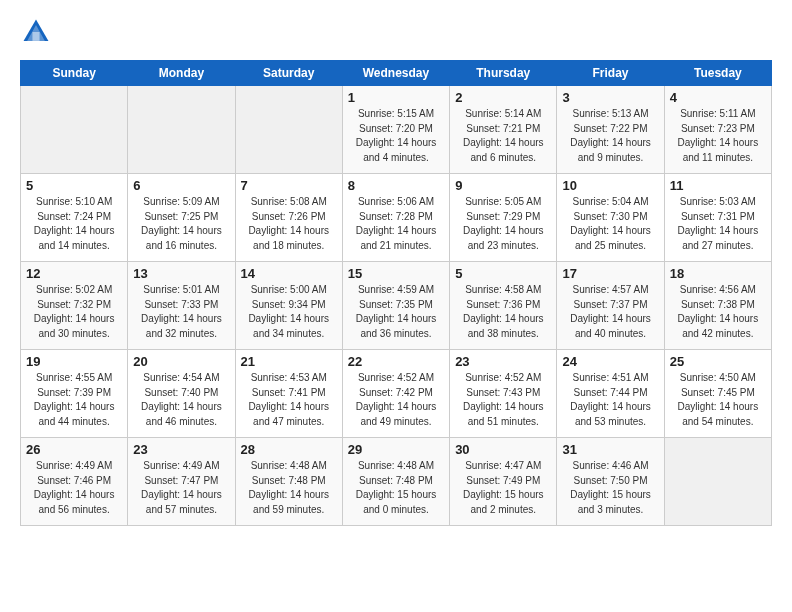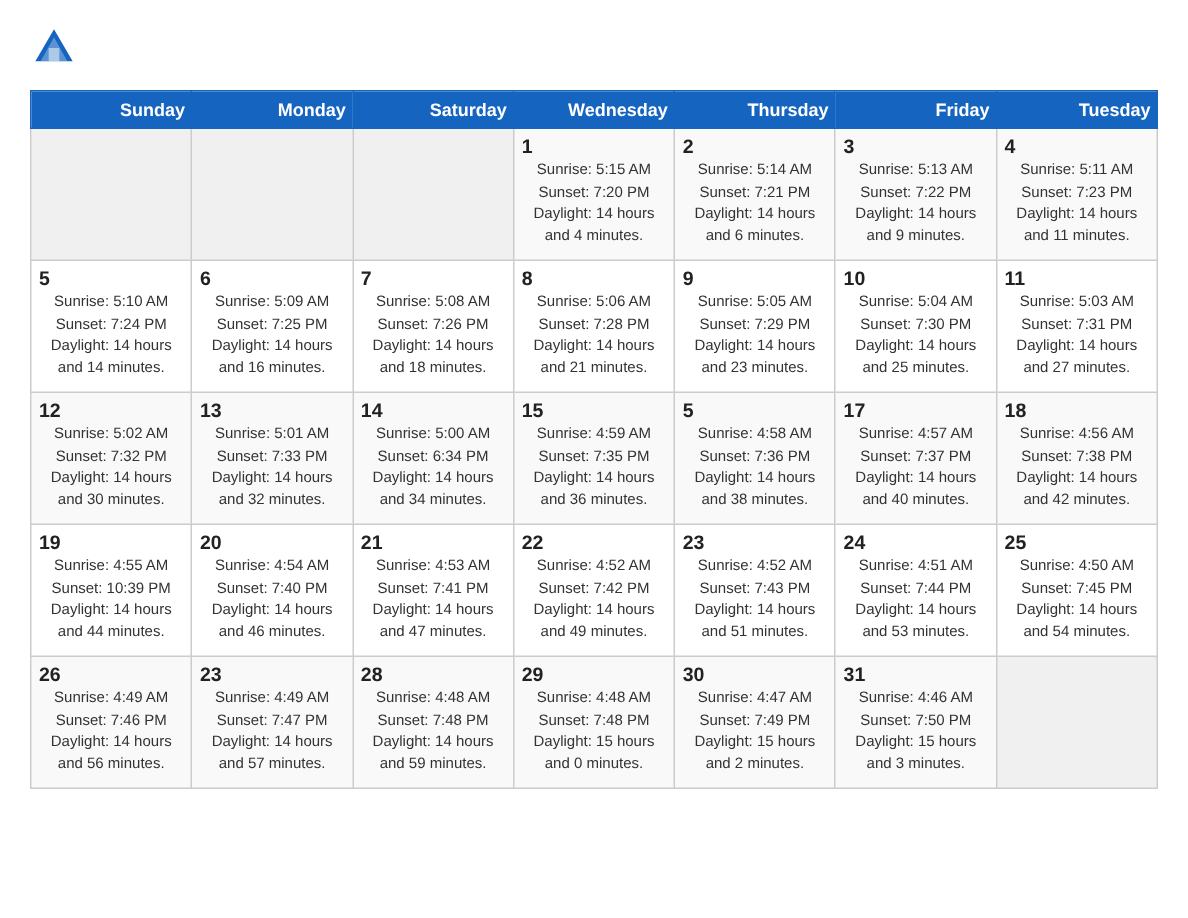--- a/index.html
+++ b/index.html
@@ -62,21 +62,21 @@
       width: 100%;
       border-collapse: collapse;
       table-layout: fixed;
     }
     .calendar thead tr th {
       background: #1565c0;
       color: #fff;
       font-size: 12px;
       font-weight: bold;
       padding: 5px 4px;
-      text-align: right;
+      text-align: center;
       border: 1px solid #1565c0;
     }
     .calendar tbody tr td {
       border: 1px solid #ccc;
       vertical-align: top;
       padding: 4px 5px;
       font-size: 10.5px;
       color: #222;
       height: 88px;
       background: #fff;
@@ -230,21 +230,21 @@
           <td>
             <div class="cell-date">13</div>
             <div class="cell-info">Sunrise: 5:01 AM
 Sunset: 7:33 PM
 Daylight: 14 hours
 and 32 minutes.</div>
           </td>
           <td>
             <div class="cell-date">14</div>
             <div class="cell-info">Sunrise: 5:00 AM
-Sunset: 6:34 PM
+Sunset: 9:34 PM
 Daylight: 14 hours
 and 34 minutes.</div>
           </td>
           <td>
             <div class="cell-date">15</div>
             <div class="cell-info">Sunrise: 4:59 AM
 Sunset: 7:35 PM
 Daylight: 14 hours
 and 36 minutes.</div>
           </td>
@@ -267,21 +267,21 @@
             <div class="cell-info">Sunrise: 4:56 AM
 Sunset: 7:38 PM
 Daylight: 14 hours
 and 42 minutes.</div>
           </td>
         </tr>
         <tr>
           <td>
             <div class="cell-date">19</div>
             <div class="cell-info">Sunrise: 4:55 AM
-Sunset: 10:39 PM
+Sunset: 7:39 PM
 Daylight: 14 hours
 and 44 minutes.</div>
           </td>
           <td>
             <div class="cell-date">20</div>
             <div class="cell-info">Sunrise: 4:54 AM
 Sunset: 7:40 PM
 Daylight: 14 hours
 and 46 minutes.</div>
           </td>

